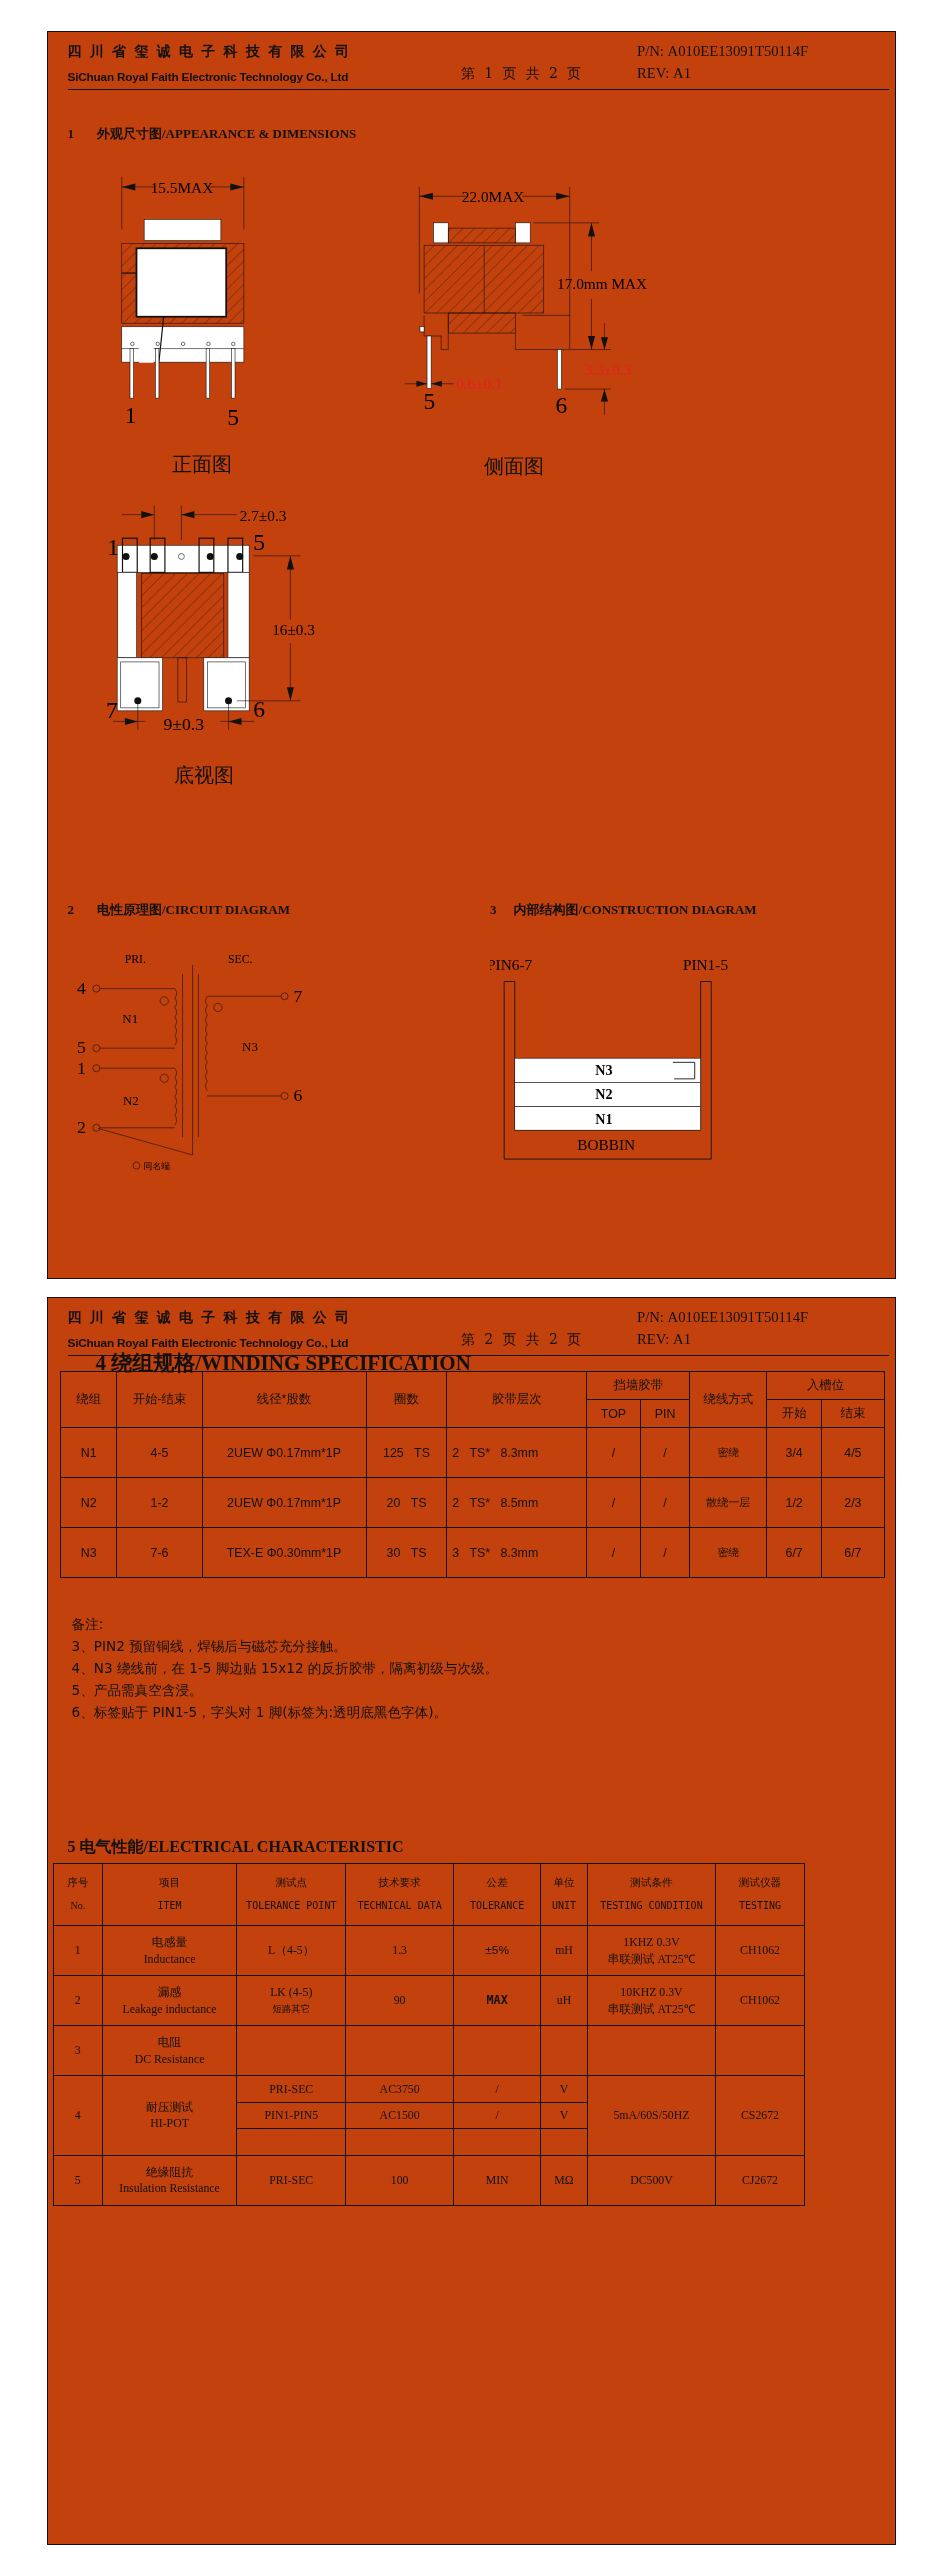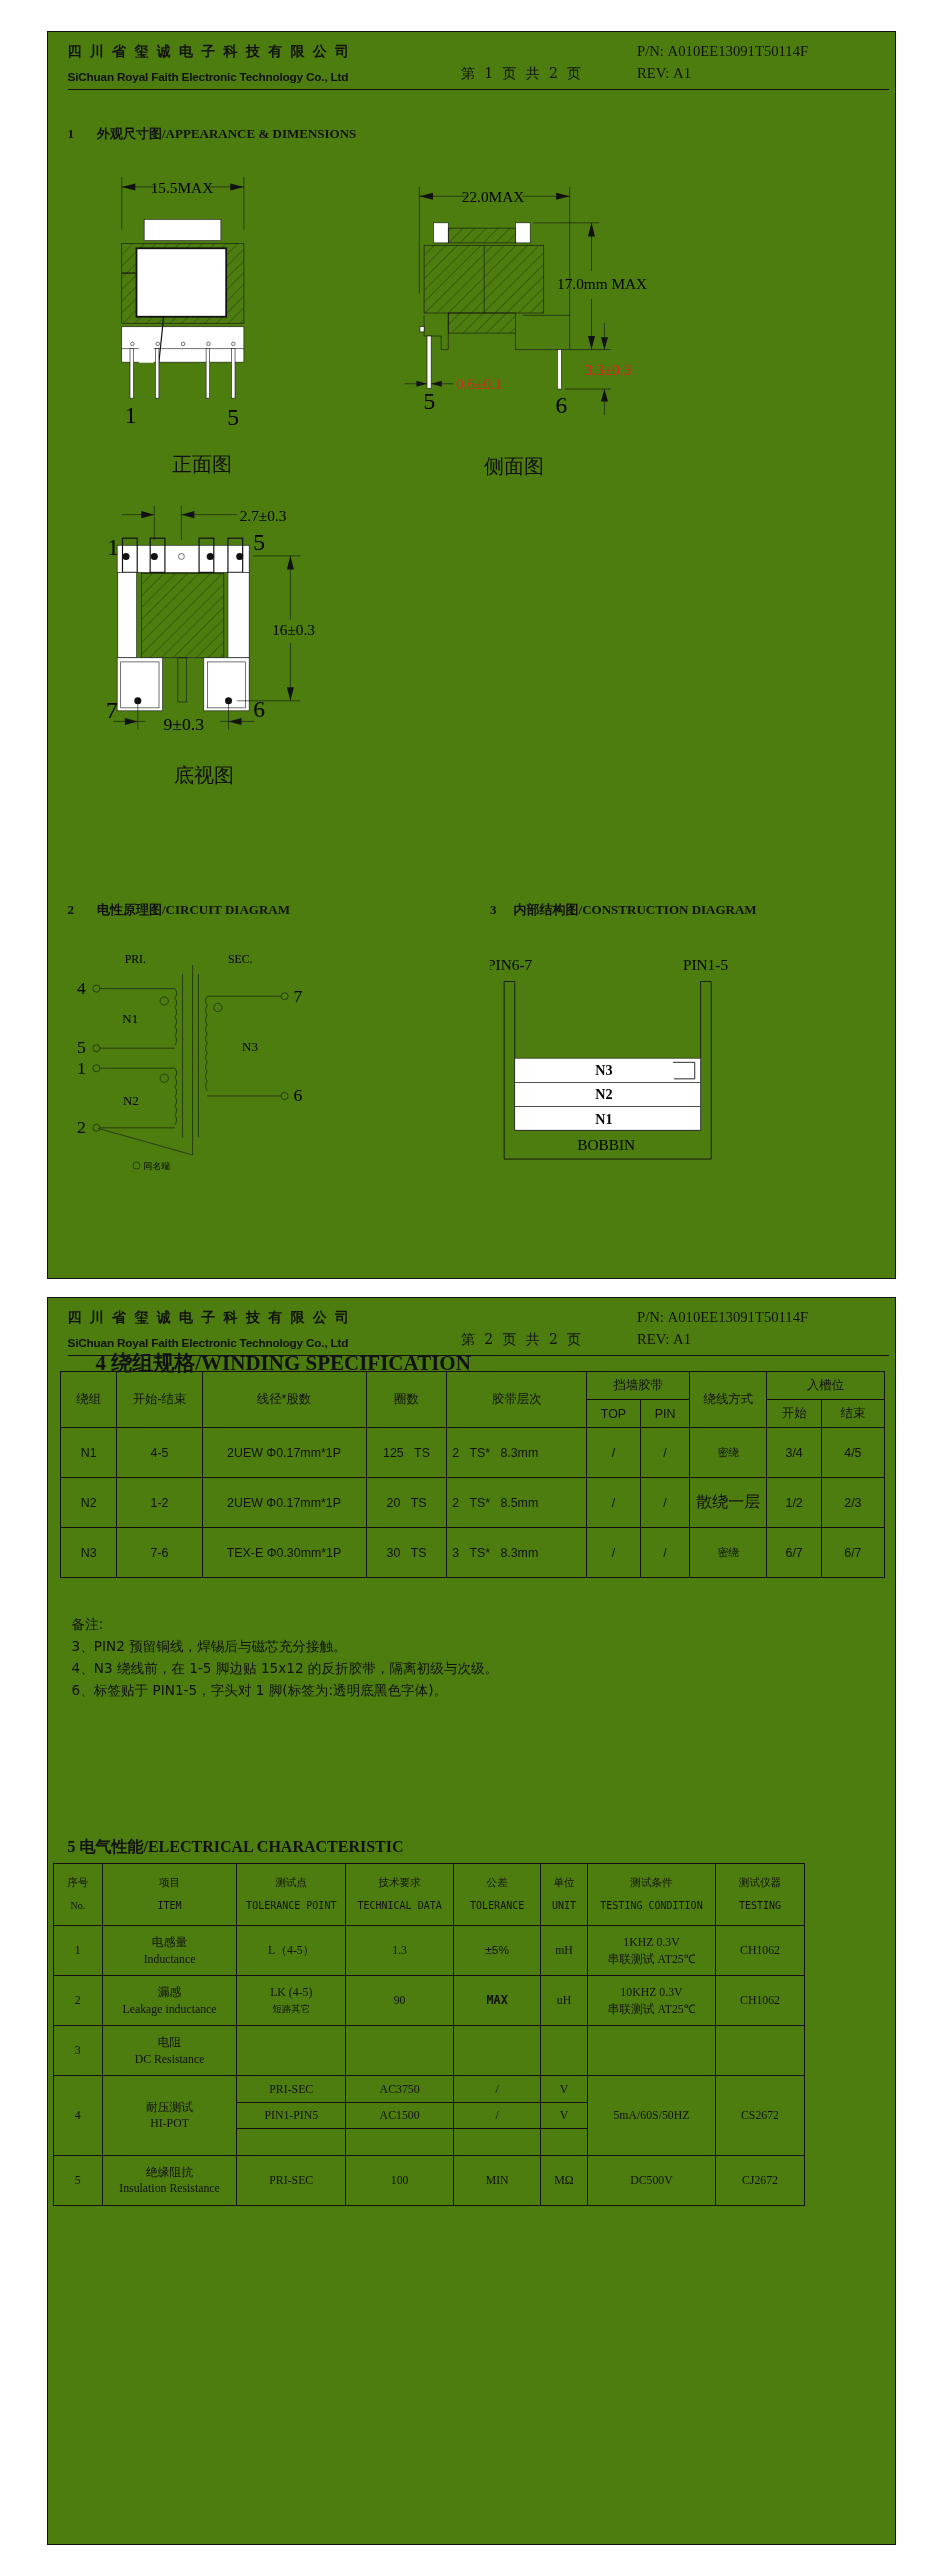--- a/index.html
+++ b/index.html
@@ -1,17 +1,17 @@
 <!DOCTYPE html>
 <html style="font-size:9.4px"><head>
 <meta charset="utf-8">
 <style>
   html,body{margin:0;padding:0;background:#fff;}
   body{width:935px;height:2576px;position:relative;font-family:"Liberation Serif","DejaVu Serif",serif;color:#111;}
-  .page{position:absolute;left:47px;width:849px;border:0.9px solid #111;box-sizing:border-box;background:#4d7c0f;}
+  .page{position:absolute;left:47px;width:849px;border:0.9px solid #111;box-sizing:border-box;background:#c2410c;}
   #page1{top:31px;height:1248px;}
   #page2{top:1297px;height:1248px;}
   .hdr-cn{position:absolute;left:19.5px;top:10.6px;font-size:14px;font-weight:bold;letter-spacing:8.3px;font-family:"DejaVu Serif",serif;}
   .hdr-en{position:absolute;left:19.5px;top:38px;font-size:11.8px;font-weight:bold;font-family:"Liberation Sans",sans-serif;letter-spacing:-0.2px;}
   .hdr-page{position:absolute;left:413px;top:33px;font-size:14px;font-family:"DejaVu Serif",serif;letter-spacing:2.4px;}
   .hdr-pn{position:absolute;left:589px;top:10.6px;font-size:14.7px;}
   .hdr-rev{position:absolute;left:589px;top:33px;font-size:14.7px;}
   .hdr-rule{position:absolute;left:19.5px;right:5.9px;top:57px;height:0;border-top:1.8px solid #111;}
   .sec-title{position:absolute;font-weight:bold;font-size:13px;font-family:"Liberation Serif",serif;white-space:nowrap;}
   .sec-title .num{display:inline-block;width:29.5px;}
@@ -311,21 +311,21 @@
       <td>4/5</td>
     </tr>
     <tr>
       <td>N2</td>
       <td>1-2</td>
       <td>2UEW Φ0.17mm*1P</td>
       <td><span>20</span>&nbsp;&nbsp;&nbsp;<span>TS</span></td>
       <td style="text-align:left;padding-left:4.7px;"><span>2</span>&nbsp;&nbsp;&nbsp;<span>TS*</span>&nbsp;&nbsp;&nbsp;<span>8.5mm</span></td>
       <td>/</td>
       <td>/</td>
-      <td style="font-family:'DejaVu Sans',sans-serif;font-size:16px;">散绕一层</td>
+      <td style="font-family:'DejaVu Sans',sans-serif;font-size:11px;">散绕一层</td>
       <td>1/2</td>
       <td>2/3</td>
     </tr>
     <tr>
       <td>N3</td>
       <td>7-6</td>
       <td>TEX-E Φ0.30mm*1P</td>
       <td><span>30</span>&nbsp;&nbsp;&nbsp;<span>TS</span></td>
       <td style="text-align:left;padding-left:4.7px;"><span>3</span>&nbsp;&nbsp;&nbsp;<span>TS*</span>&nbsp;&nbsp;&nbsp;<span>8.3mm</span></td>
       <td>/</td>
@@ -334,20 +334,21 @@
       <td>6/7</td>
       <td>6/7</td>
     </tr>
   </tbody>
     </table>
 
   <div class="notes">
     <div>备注:</div>
     <div>3、PIN2 预留铜线，焊锡后与磁芯充分接触。</div>
     <div>4、N3 绕线前，在 1-5 脚边贴 15x12 的反折胶带，隔离初级与次级。</div>
+    <div>5、产品需真空含浸。</div>
     <div>6、标签贴于 PIN1-5，字头对 1 脚(标签为:透明底黑色字体)。</div>
   </div>
 
   <div class="sec-title" style="left:19.5px;top:539px;font-size:16px;">
     <span>5</span>&nbsp;<span>电气性能/ELECTRICAL CHARACTERISTIC</span>
   </div>
 
   <table class="spec" id="elec">
     <colgroup>
       <col style="width:57px">

